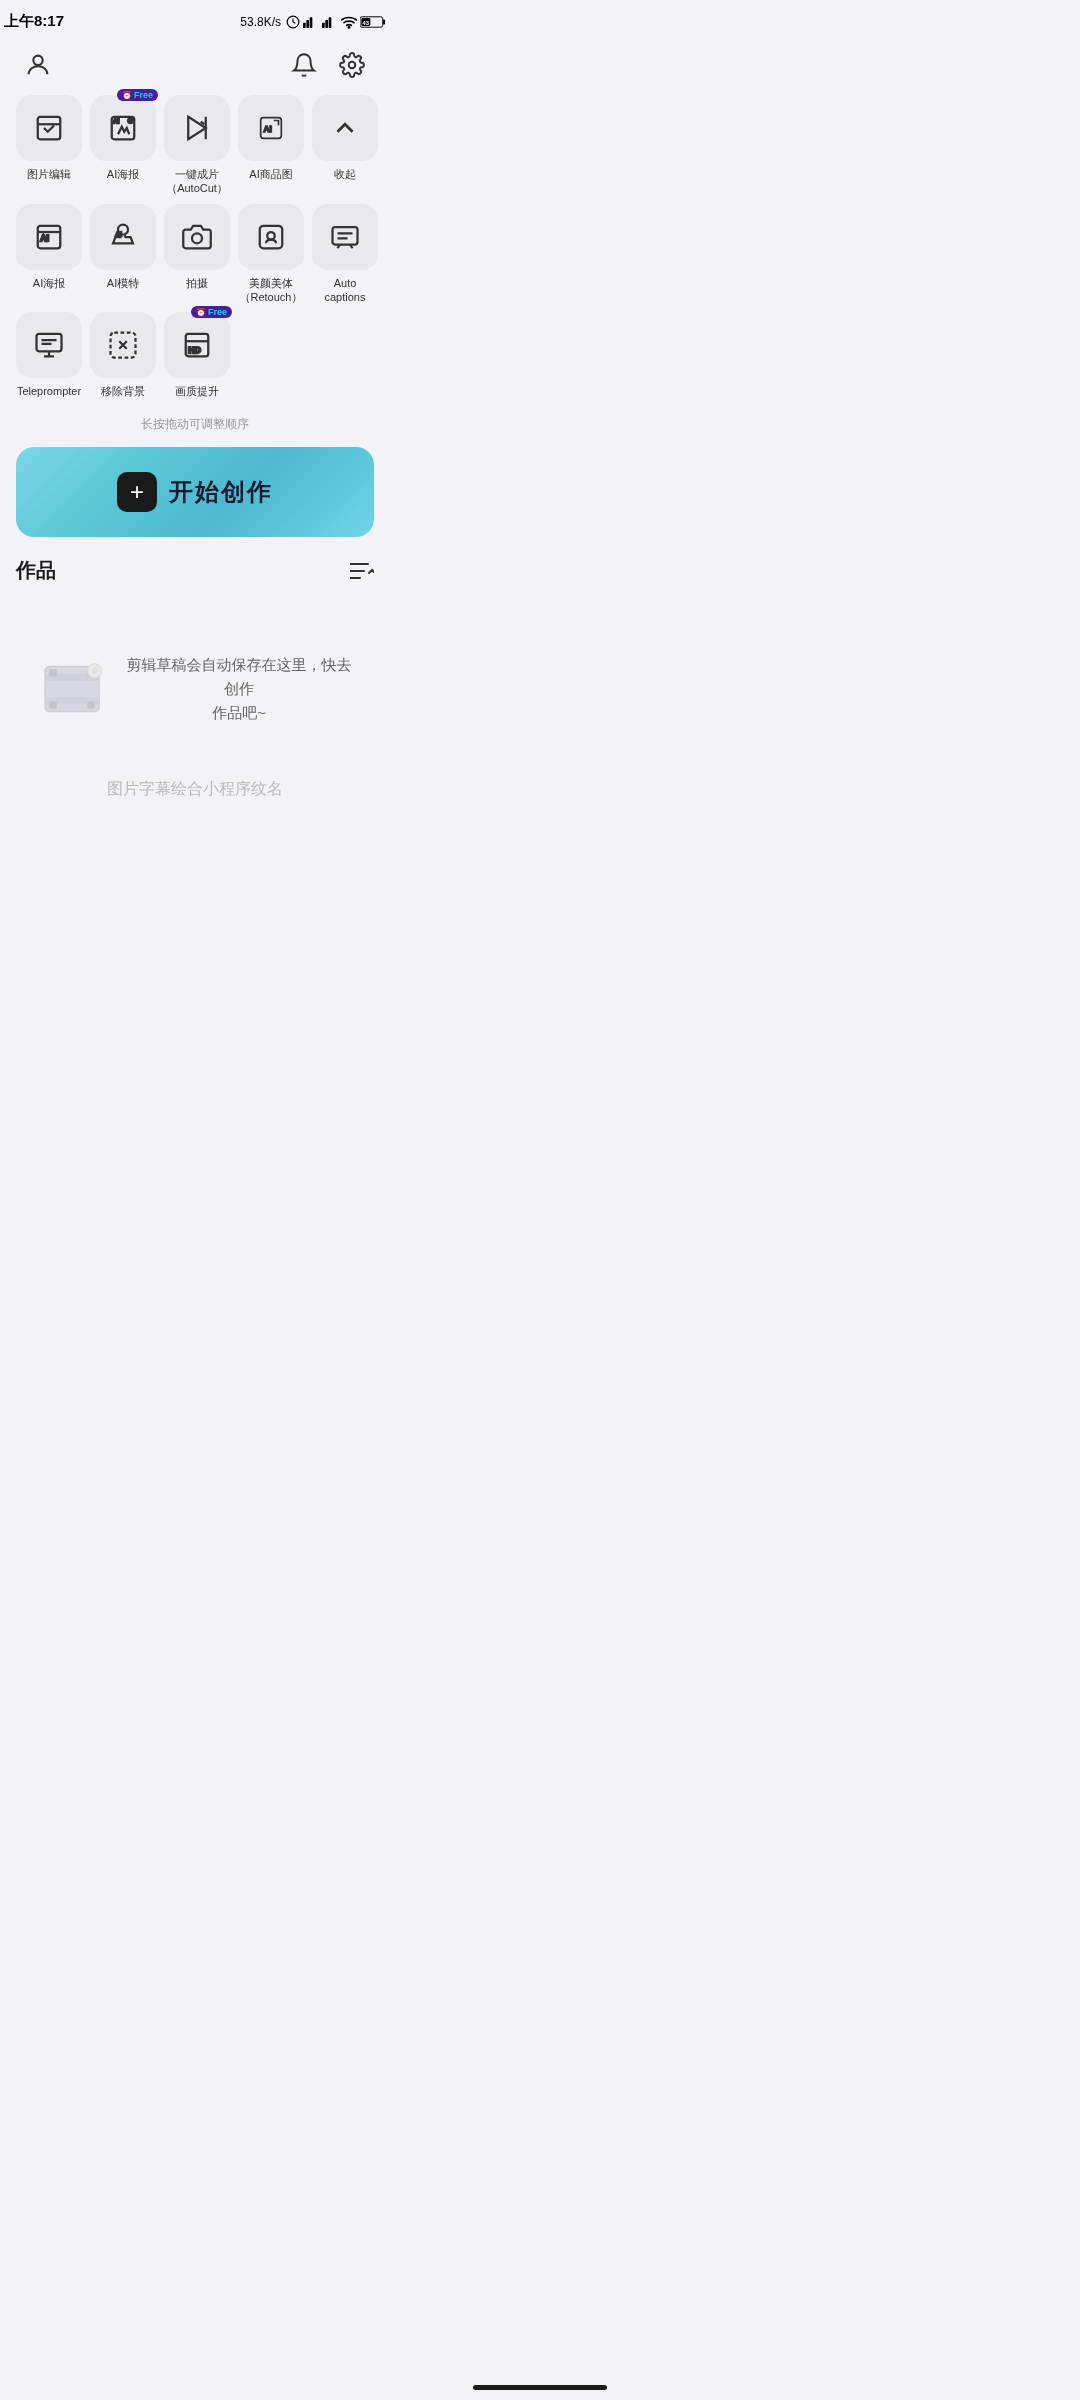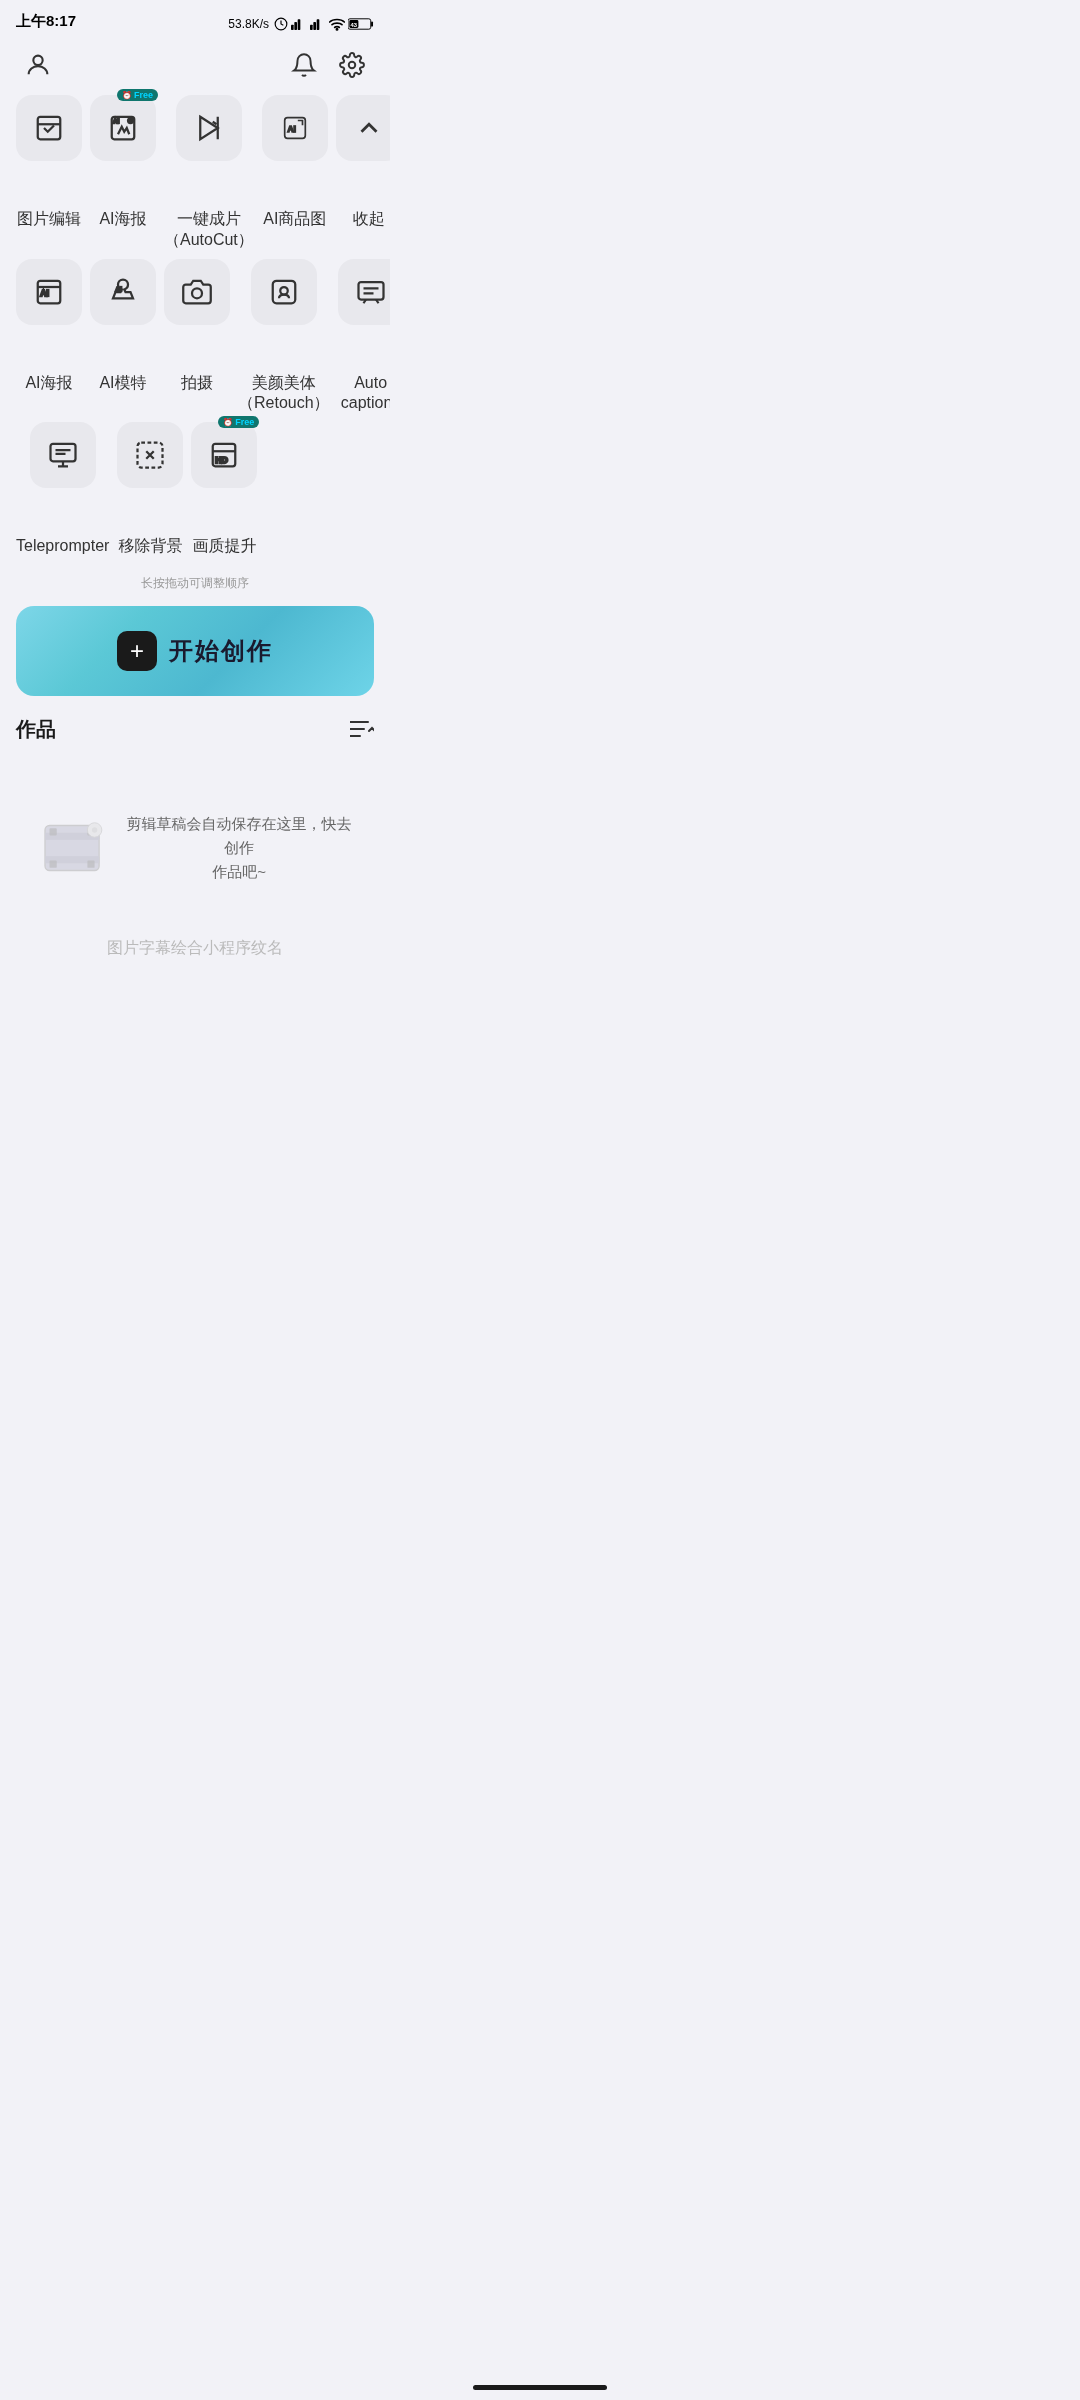--- a/index.html
+++ b/index.html
@@ -9,22 +9,22 @@
       min-height: 866px;
       background: #f2f2f7;
       font-family: -apple-system, 'PingFang SC', 'Helvetica Neue', sans-serif;
       overflow-x: hidden;
     }
 
     
     .status-bar {
       display: flex;
       justify-content: space-between;
-      align-items: flex-end;
-      padding: 12px 16px 8px;
+      align-items: center;
+      padding: 12px 4px 8px;
       background: #f2f2f7;
     }
     .status-time {
       font-size: 15px;
       font-weight: 600;
       color: #000;
     }
     .status-right {
       display: flex;
       align-items: center;
@@ -82,31 +82,30 @@
       display: flex;
       align-items: center;
       justify-content: center;
       position: relative;
     }
     .tool-icon-wrap svg {
       width: 30px;
       height: 30px;
     }
     .tool-label {
-      font-size: 16px;
+      font-size: 11px;
       color: #333;
       text-align: center;
       line-height: 1.3;
-      margin-top: 42px;
     }
     .badge-free {
       position: absolute;
       top: -6px;
       right: -2px;
-      background: #0f766e;
+      background: #4c1d95;
       color: #00d4ff;
       font-size: 9px;
       padding: 1px 5px;
       border-radius: 8px;
       display: flex;
       align-items: center;
       gap: 2px;
       font-weight: 600;
     }
     .badge-free::before {

